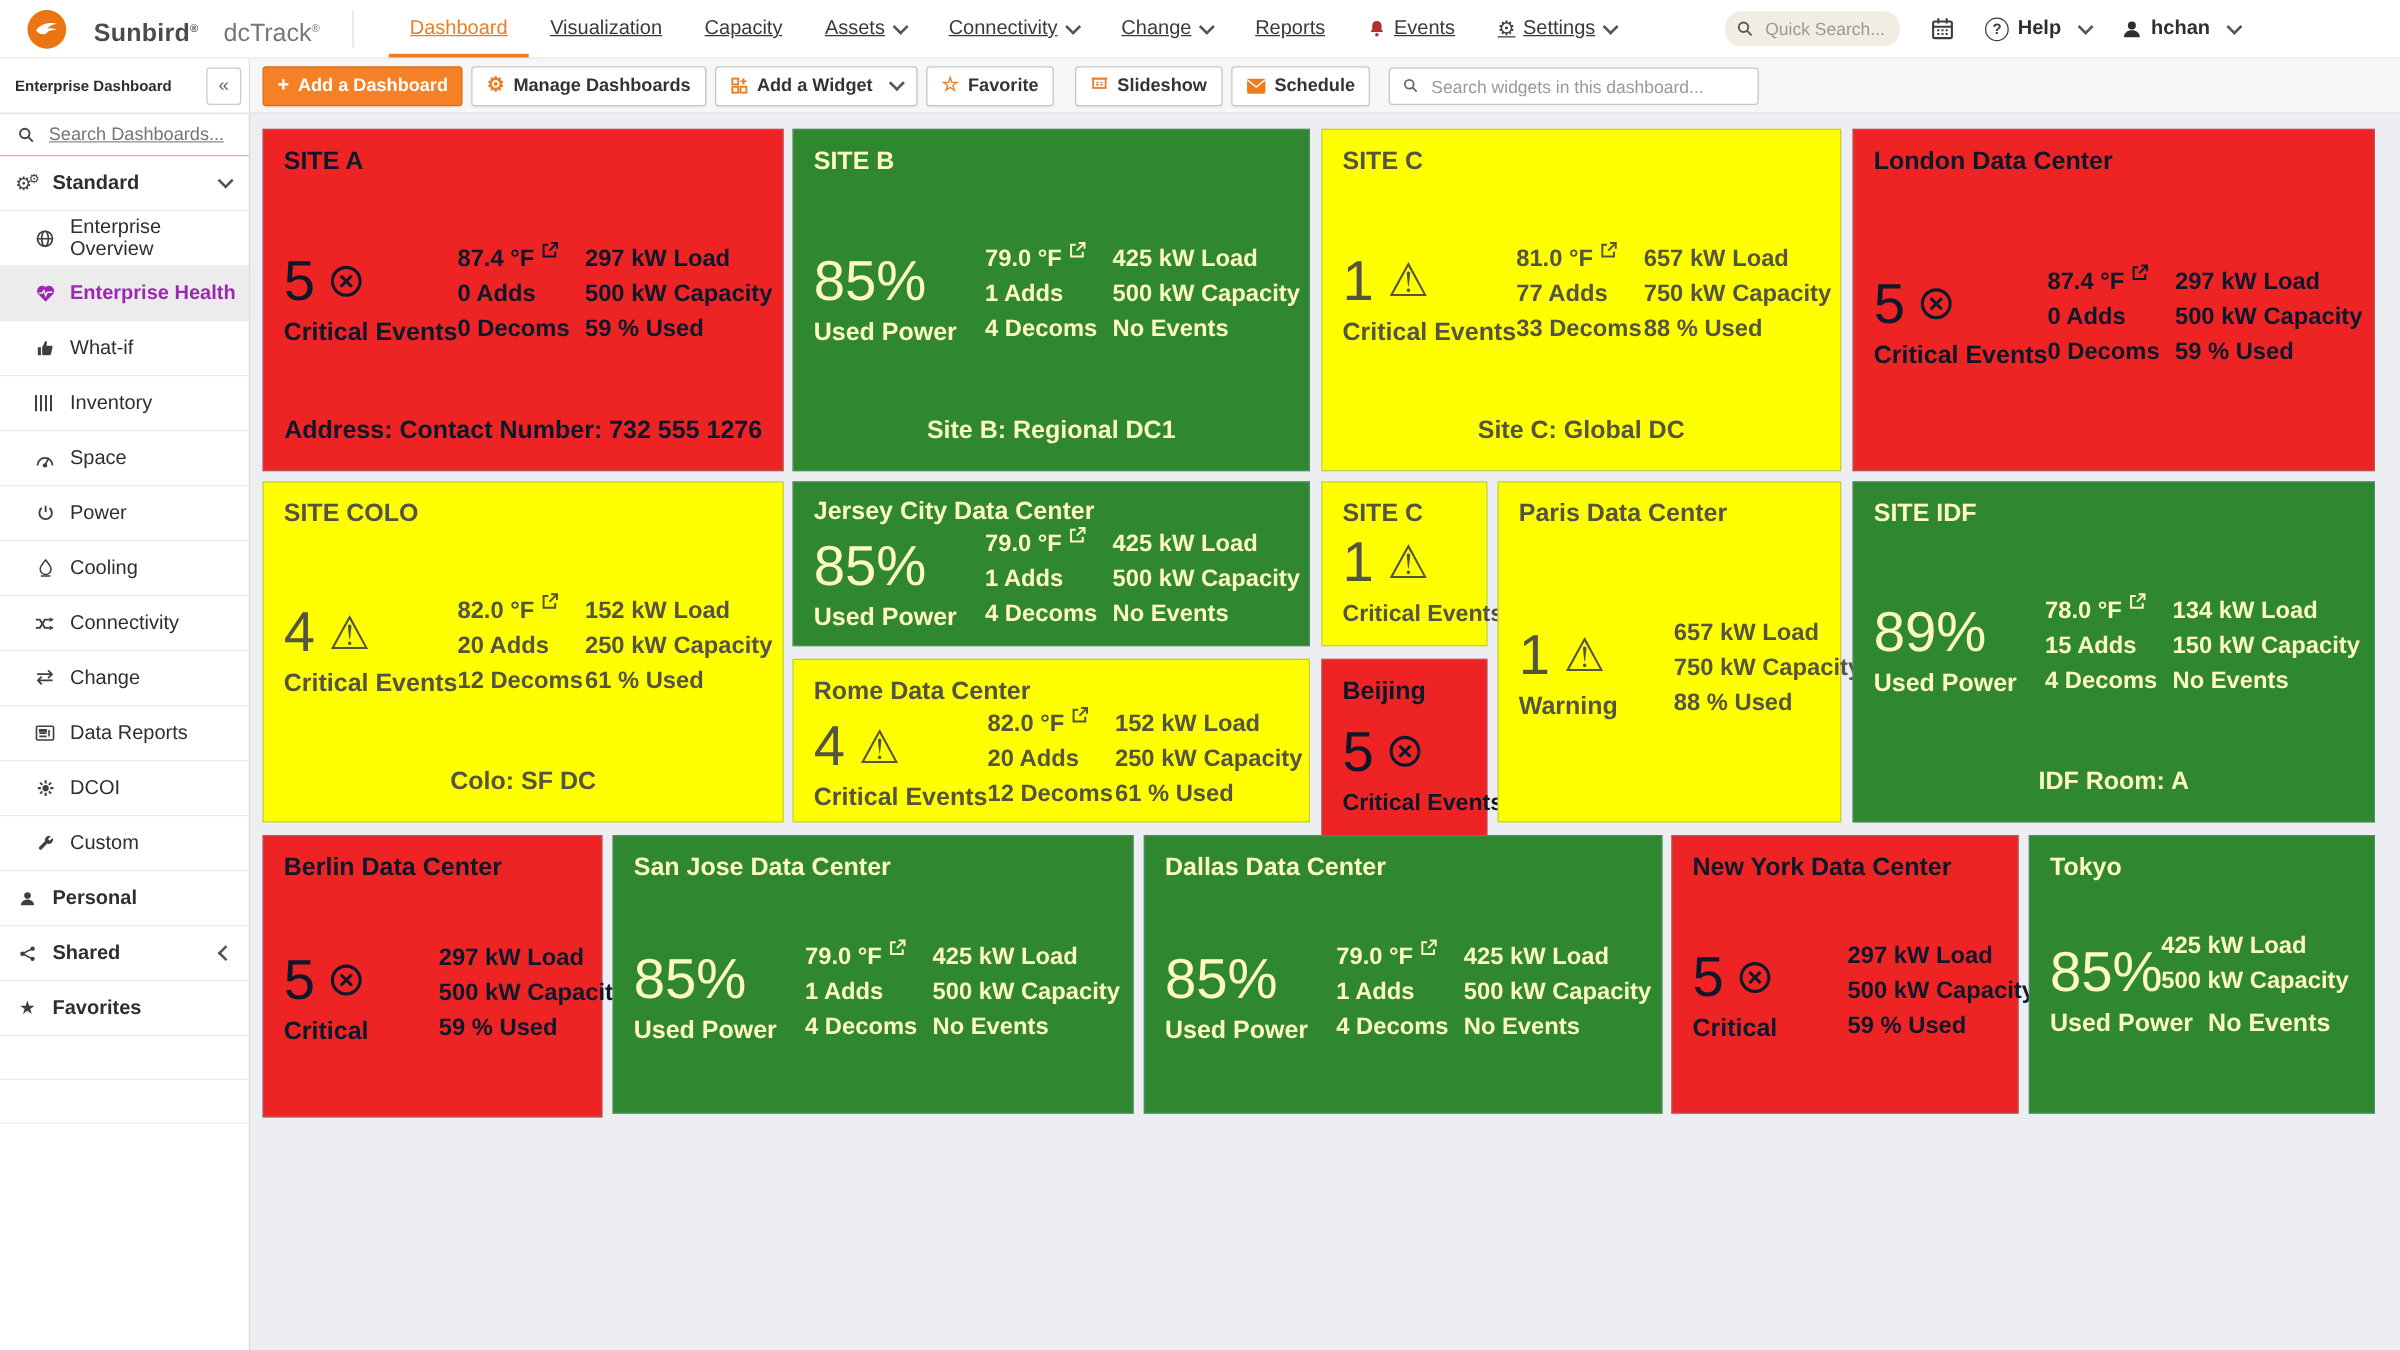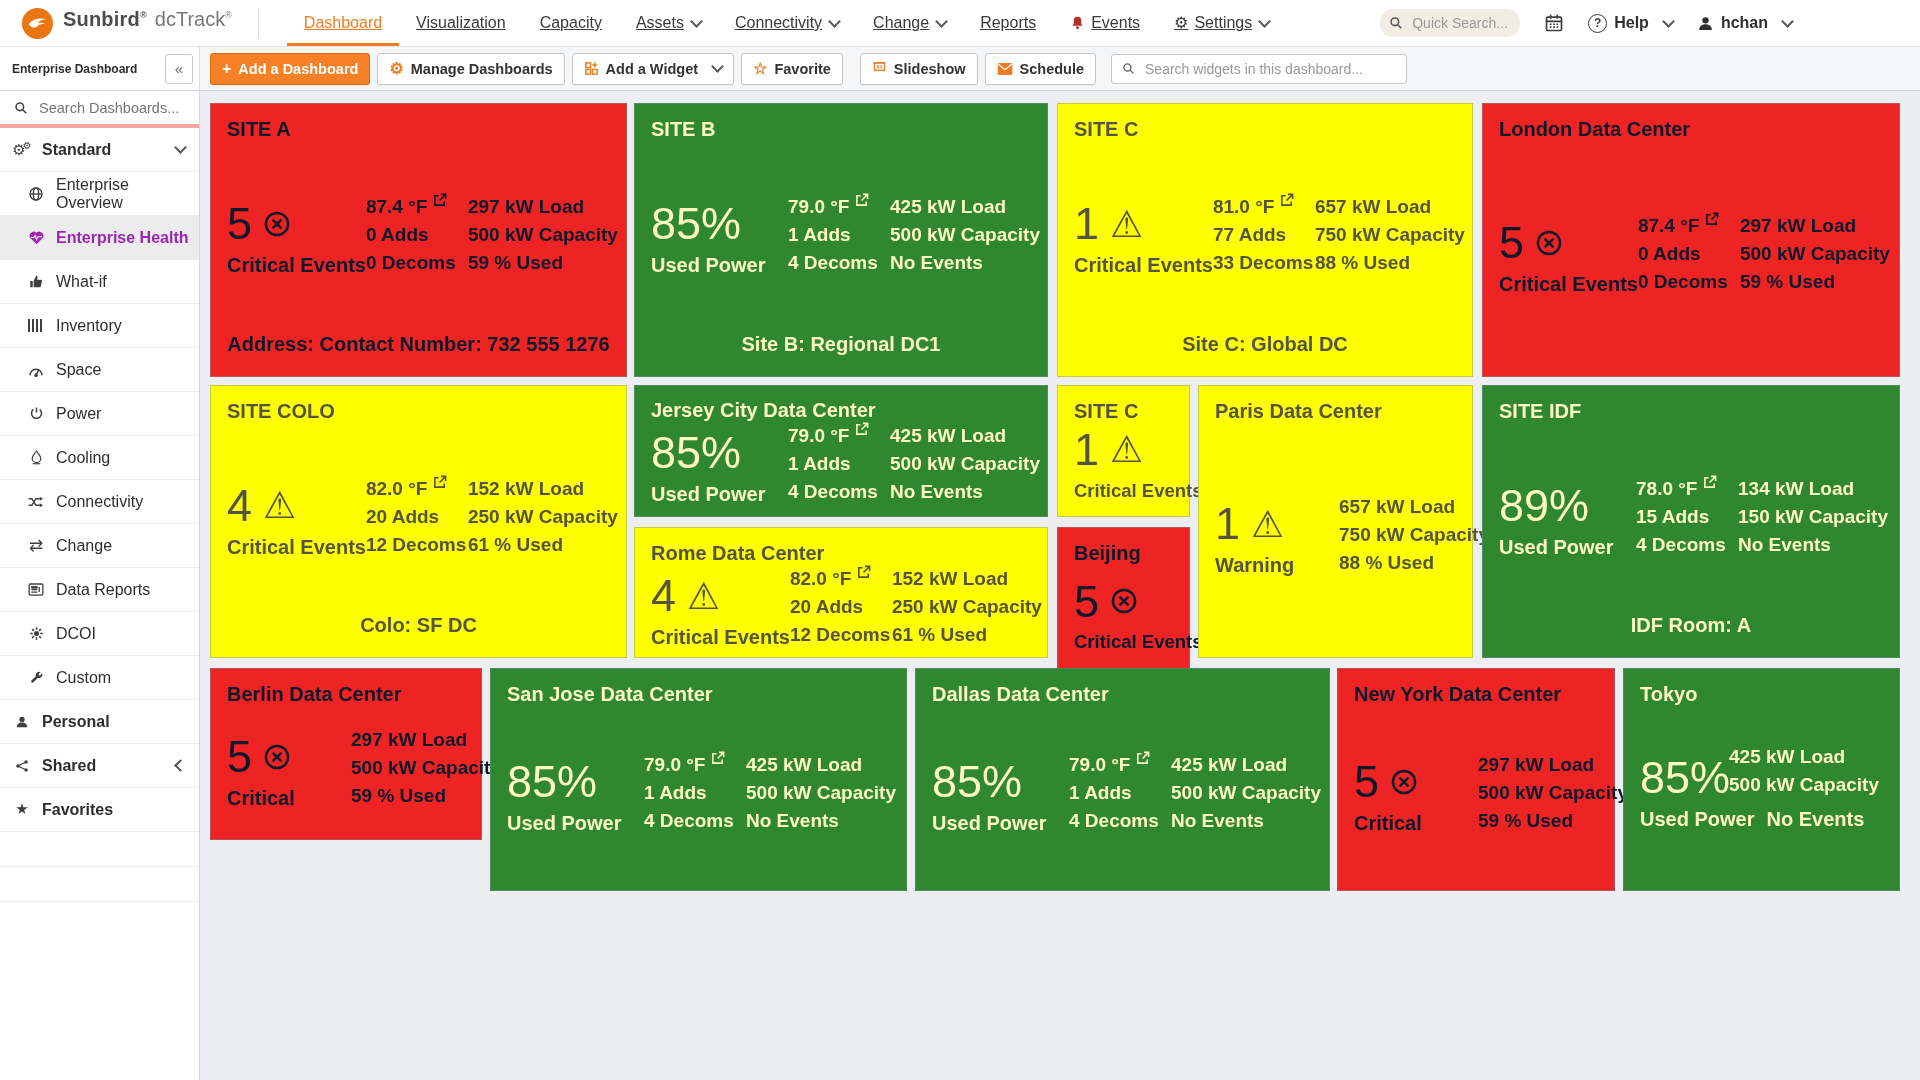--- a/index.html
+++ b/index.html
@@ -7,21 +7,21 @@
        -webkit-font-smoothing:antialiased;}
   :root{
     --c-critical:#ee2424; --c-ok:#2f8830; --c-warn:#ffff00;
     --c-accent:#ee7d22; --c-purple:#9c27b0;
     --ink:#333; --yellow-ink:#545440;
   }
   svg{display:block}
   
   #topnav{position:absolute;left:0;top:0;width:1920px;height:47px;background:#fff;
           border-bottom:1px solid #e3e3e3;display:flex;align-items:center;box-sizing:border-box;}
-  .brand{display:flex;align-items:flex-start;padding:0 0 0 22px;}
+  .brand{display:flex;align-items:flex-end;padding:0 0 0 22px;gap:12px;}
   .brand-disc{width:31px;height:31px;border-radius:50%;background:#ea7511;display:flex;
               align-items:center;justify-content:center;}
   .brand-name{margin-left:10px;font-size:20px;color:#4c4c4c;font-weight:700;letter-spacing:.2px;}
   .brand-name sup{font-size:9px;}
   .brand-name2{margin-left:8px;font-size:20px;color:#777;font-weight:400;}
   .nav-sep{width:1px;height:30px;background:#ddd;margin:0 28px 0 26px;}
   #main-menu{display:flex;align-items:center;height:100%;}
   .nav-item{display:flex;align-items:center;height:100%;padding:0 17px;font-size:16px;
             color:#3a3a3a;cursor:pointer;box-sizing:border-box;border-bottom:3px solid transparent;
             border-top:3px solid transparent;white-space:nowrap;text-decoration:underline;}
@@ -55,21 +55,21 @@
   .tb-btn.primary .ticon{color:#fff;font-weight:700;}
   .tb-search{display:flex;align-items:center;gap:8px;background:#fff;border:1px solid #c6c6c6;
              border-radius:3px;height:30px;width:296px;padding:0 10px;box-sizing:border-box;margin-left:8px;}
   .tb-search input{border:0;outline:none;width:100%;font-size:14px;color:#444;font-family:inherit;}
   .tb-search input::placeholder,.quick-search input::placeholder{color:#999;}
   .gap-l{margin-left:10px;}
   
   #sidebar{position:absolute;left:0;top:91px;width:200px;bottom:0;background:#fff;
            border-right:1px solid #d8d9db;box-sizing:border-box;}
   .sb-search{height:33px;display:flex;align-items:center;gap:9px;padding:0 14px;
-             border-bottom:4px solid #fca5a5;color:#8a8a8a;}
+             border-bottom:1px solid #fca5a5;color:#8a8a8a;text-decoration:underline;}
   .sb-search input{border:0;outline:none;font-size:14.5px;color:#666;width:140px;font-family:inherit;}
   .sb-item{height:44px;display:flex;align-items:center;border-bottom:1px solid #ececec;
            font-size:16px;color:#2e2e2e;cursor:pointer;position:relative;box-sizing:border-box;}
   .sb-item .sbicon{width:20px;display:flex;justify-content:center;color:#3f3f3f;flex:0 0 auto;}
   .sb-item.section{font-weight:700;padding-left:12px;gap:10px;}
   .sb-item.child{padding-left:26px;gap:10px;font-weight:400;}
   .sb-item.selected{background:#ececec;color:var(--c-purple);font-weight:700;}
   .sb-item.selected .sbicon{color:var(--c-purple);}
   .sb-item .rchev{position:absolute;right:14px;}
   .sb-empty{height:34px;border-bottom:1px solid #ececec;}
@@ -103,21 +103,21 @@
   #t-site-b{left:434px;top:12px;width:414px;height:274px}
   #t-site-c{left:857px;top:12px;width:416px;height:274px}
   #t-london{left:1282px;top:12px;width:418px;height:274px}
   #t-site-colo{left:10px;top:294px;width:417px;height:273px}
   #t-jersey-city{left:434px;top:294px;width:414px;height:132px}
   #t-rome{left:434px;top:436px;width:414px;height:131px}
   #t-site-c-mini{left:857px;top:294px;width:133px;height:132px}
   #t-beijing{left:857px;top:436px;width:133px;height:151px}
   #t-paris{left:998px;top:294px;width:275px;height:273px}
   #t-site-idf{left:1282px;top:294px;width:418px;height:273px}
-  #t-berlin{left:10px;top:577px;width:272px;height:172px}
+  #t-berlin{left:10px;top:577px;width:272px;height:226px}
   #t-san-jose{left:290px;top:577px;width:417px;height:223px}
   #t-dallas{left:715px;top:577px;width:415px;height:223px}
   #t-new-york{left:1137px;top:577px;width:278px;height:223px}
   #t-tokyo{left:1423px;top:577px;width:277px;height:223px}
 </style>
 </head>
 <body>
 
 <div id="topnav">
   <div class="brand">

